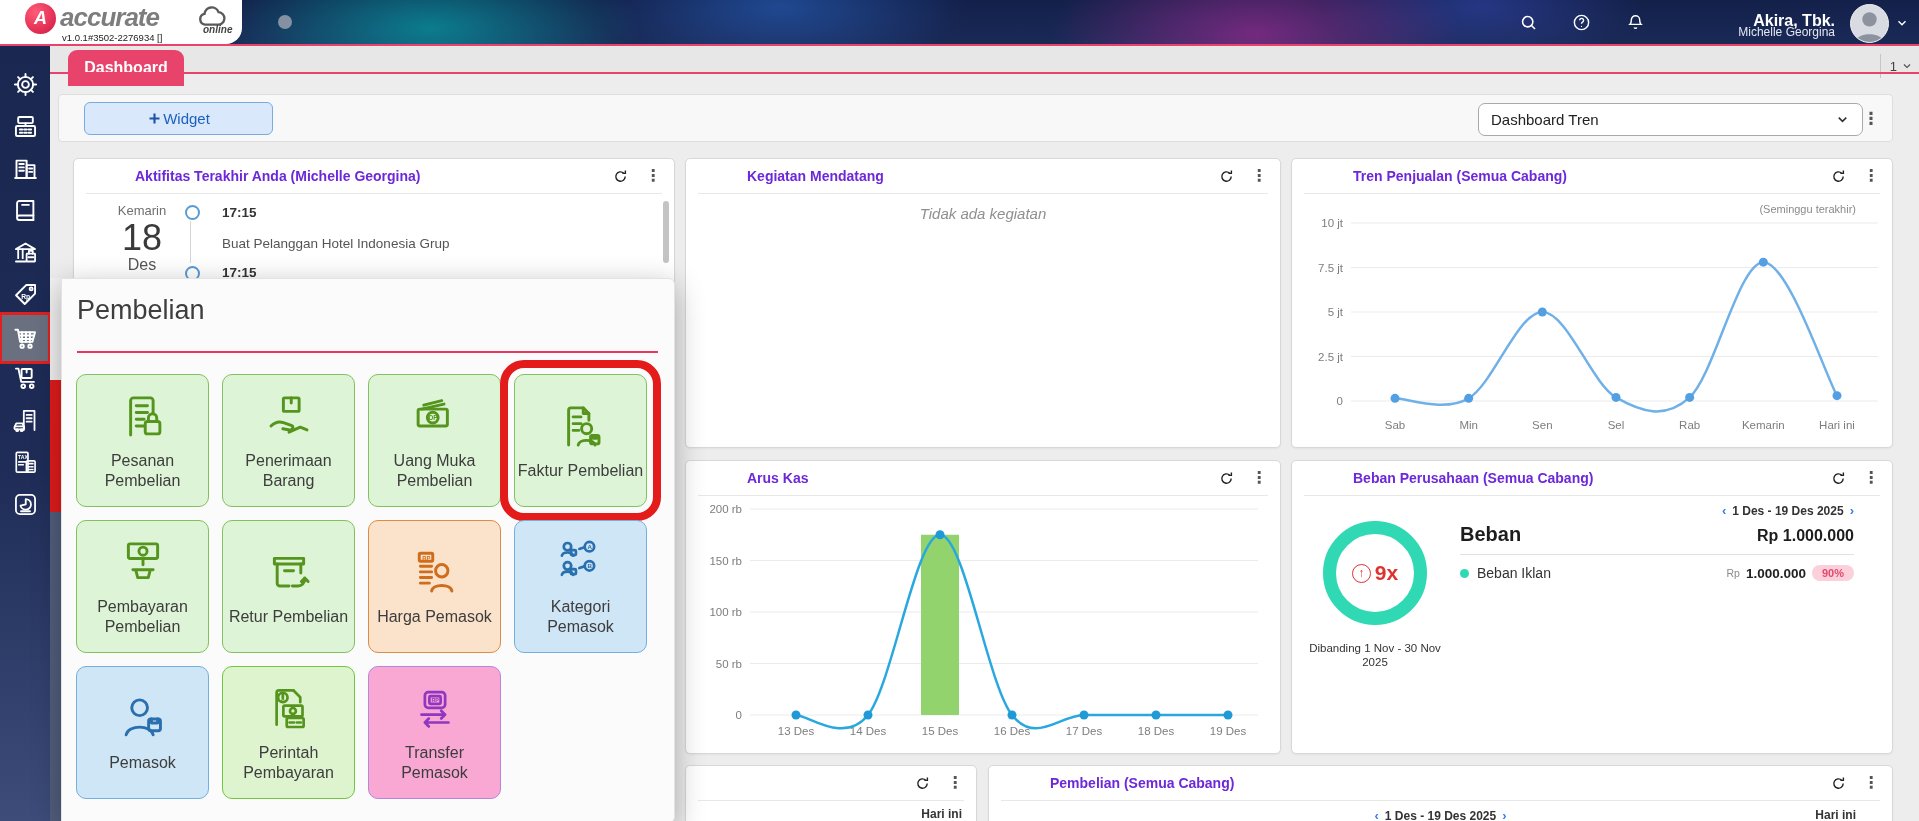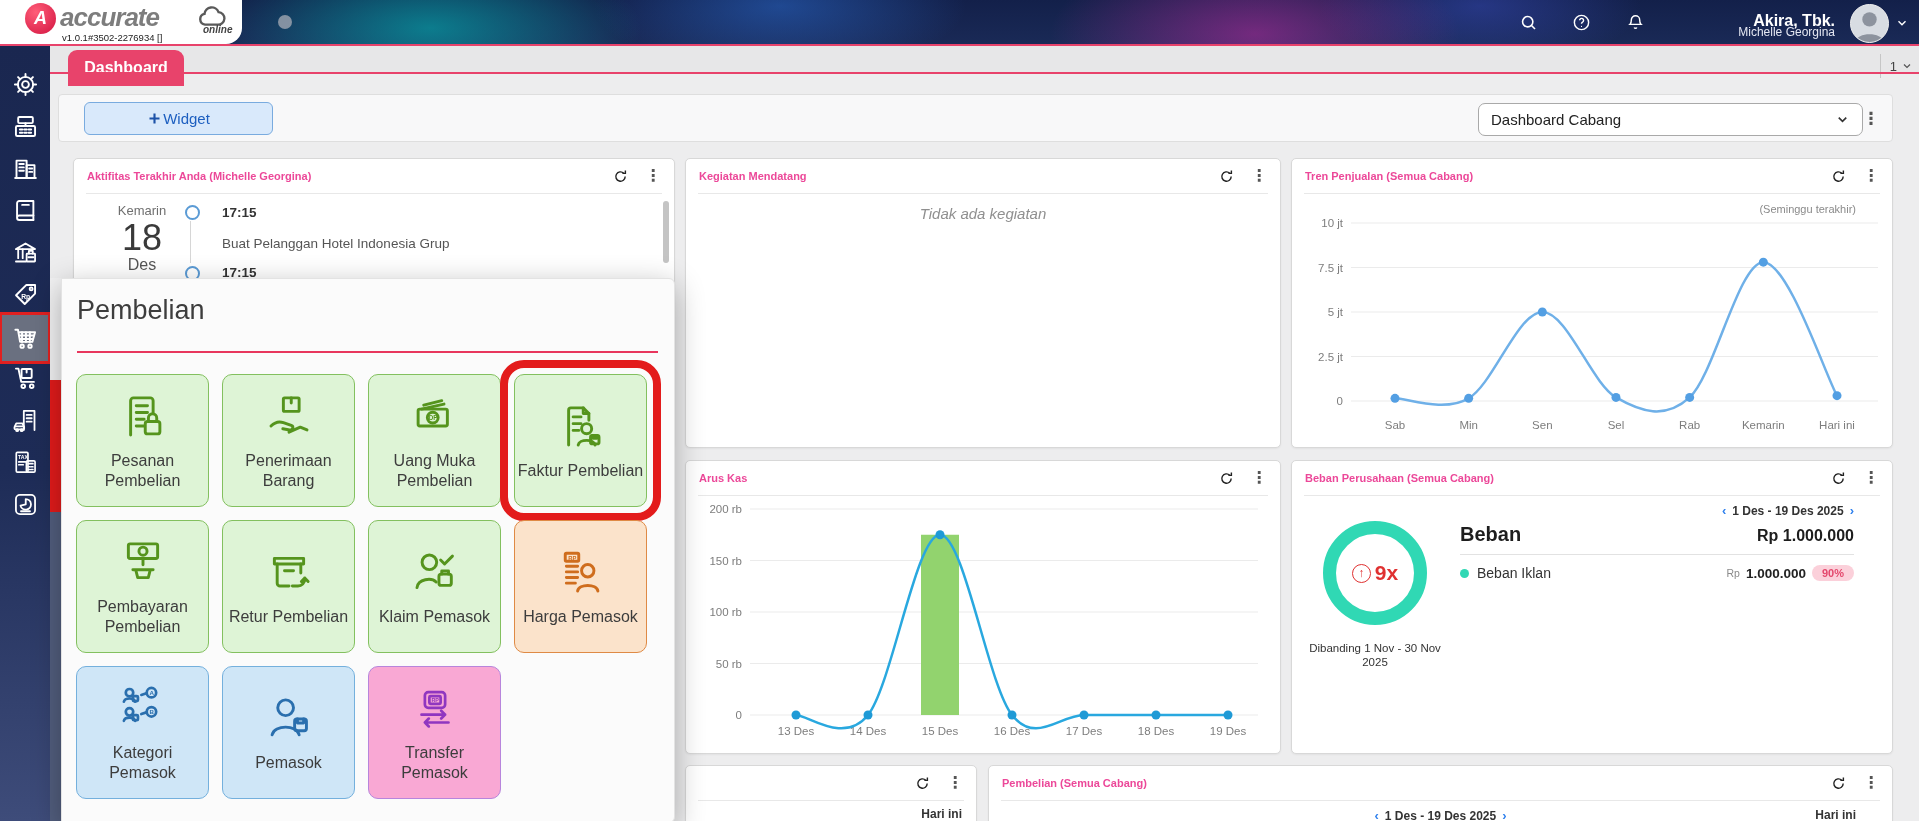--- a/index.html
+++ b/index.html
@@ -45,21 +45,21 @@
     display:flex;align-items:center;justify-content:center;gap:1px;color:#1d5fc0;font-size:15px;cursor:pointer;}
   .widget-btn .plus{width:15px;height:15px;color:#1d52a8;}
   .dash-select{left:1419px;top:8px;width:359px;height:31px;background:#fff;border:1px solid #a9a9a9;border-radius:7px;
     display:flex;align-items:center;padding:0 12px;font-size:15px;color:#222;cursor:pointer;}
   .dash-select .chev{margin-left:auto;width:15px;height:15px;color:#333;}
   .tb-dots{left:1803px;top:6px;width:18px;height:34px;display:flex;align-items:center;justify-content:center;
     color:#555;font-size:17px;font-weight:bold;cursor:pointer;letter-spacing:0;}
   
   .card{position:absolute;background:#fff;border:1px solid #d8d8d8;border-radius:5px;box-shadow:0 1px 2px rgba(0,0,0,.05);}
   .card-h{position:absolute;left:0;top:0;right:0;height:34px;display:flex;align-items:center;padding:0 13px;box-sizing:border-box;}
-  .card-title{font-size:11px;font-weight:bold;color:#ec4899;white-space:nowrap;}
+  .card-title{font-size:14px;font-weight:bold;color:#6d28d9;white-space:nowrap;margin-left:48px;}
   .card-actions{margin-left:auto;display:flex;align-items:center;gap:16px;}
   .ref-icon{width:17px;height:17px;color:#222;cursor:pointer;}
   .dots-icon{color:#555;font-size:16px;font-weight:bold;cursor:pointer;line-height:16px;}
   .card-div{position:absolute;left:12px;right:12px;top:34px;border-top:1px solid #e8e8e8;}
   .note{position:absolute;right:36px;top:44px;font-size:11px;color:#8a8a8a;}
   .empty-italic{position:absolute;left:0;right:0;top:46px;text-align:center;font-style:italic;color:#8f8f8f;font-size:15px;}
   
   .act-datebox{position:absolute;left:28px;top:44px;width:80px;text-align:center;color:#555;}
   .act-kemarin{font-size:13px;color:#6f6f6f;}
   .act-day{font-size:36px;color:#3a3a3a;line-height:36px;margin-top:2px;}
@@ -257,21 +257,21 @@
     </div>
 
   <div class="abs toolbar">
     <div class="abs widget-btn">
       <svg class="plus" viewBox="0 0 24 24" fill="none" stroke="currentColor" stroke-width="3.4">
           <path d="M12 4v16M4 12h16"></path>
         </svg>
       <span>Widget</span>
     </div>
     <div class="abs dash-select">
-      <span>Dashboard Cabang</span>
+      <span>Dashboard Tren</span>
       <svg class="chev" viewBox="0 0 24 24" fill="none" stroke="currentColor" stroke-width="2.6">
           <path d="M6 9l6 6 6-6"></path>
         </svg>
     </div>
     <div class="abs tb-dots">⋮</div>
   </div>
 
   <div class="card" style="left:73px;top:158px;width:600px;height:288px">
     <div class="card-h">
       <span class="card-title">Aktifitas Terakhir Anda (Michelle Georgina)</span>
@@ -547,32 +547,20 @@
             <svg width="54" height="54" viewBox="0 0 48 48" fill="none" stroke="currentColor" stroke-width="2.6" stroke-linecap="round" stroke-linejoin="round">
               <path d="M11 11h26v5H11z"></path>
               <path d="M13.5 16v17a2.5 2.5 0 0 0 2.5 2.5h8"></path>
               <path d="M34.5 16v8"></path>
               <path d="M20 22h8"></path>
               <path d="M27 35.5h5a6 6 0 0 0 6-6v-1m0 0l-3 3m3-3l3 3"></path>
             </svg>
           </span>
           <span>Retur Pembelian</span>
         </div>
-        <div class="tile c-green">
-          <span class="ticon">
-            <svg width="54" height="54" viewBox="0 0 48 48" fill="none" stroke="currentColor" stroke-width="2.6" stroke-linecap="round" stroke-linejoin="round">
-              <circle cx="19" cy="14.5" r="6.5"></circle>
-              <path d="M8 37c1-8 13-9 17-5"></path>
-              <path d="M29 12.5l3.5 3.5 7-7"></path>
-              <rect x="27.5" y="25" width="11" height="10" rx="2"></rect>
-              <path d="M30 25v-2.8h6V25"></path>
-            </svg>
-          </span>
-          <span>Klaim Pemasok</span>
-        </div>
         <div class="tile c-orange">
           <span class="ticon">
             <svg width="54" height="54" viewBox="0 0 48 48" fill="none" stroke="currentColor" stroke-width="2.6" stroke-linecap="round" stroke-linejoin="round">
               <rect x="10" y="6.5" width="12" height="7" rx="1"></rect>
               <text x="12.6" y="12" font-size="5.2" fill="currentColor" stroke="none" font-weight="bold">RP</text>
               <path d="M11 18h10M11 23h10M11 28h10M11 33h8"></path>
               <circle cx="30" cy="22" r="5.5"></circle>
               <path d="M21 40c1-6.5 17-6.5 18 0"></path>
             </svg>
           </span>
@@ -601,20 +589,36 @@
           <span class="ticon">
             <svg width="54" height="54" viewBox="0 0 48 48" fill="none" stroke="currentColor" stroke-width="2.6" stroke-linecap="round" stroke-linejoin="round">
               <circle cx="21" cy="14" r="7"></circle>
               <path d="M9 38c2-9 22-9 24 0"></path>
               <rect x="29" y="24" width="10.5" height="10.5" rx="2"></rect>
               <path d="M31.5 24v3.5h5.5V24"></path>
             </svg>
           </span>
           <span>Pemasok</span>
         </div>
+        <div class="tile c-green2">
+          <span class="ticon">
+            <svg width="54" height="54" viewBox="0 0 48 48" fill="none" stroke="currentColor" stroke-width="2.4" stroke-linecap="round" stroke-linejoin="round">
+              <path d="M28 7.5H15a2 2 0 0 0-2 2V38"></path>
+              <path d="M28 7.5l6 6V18"></path>
+              <circle cx="18.5" cy="13.8" r="4.2"></circle>
+              <path d="M18.5 11.6v2.6"></path>
+              <circle cx="18.5" cy="16.4" r="0.4" fill="currentColor"></circle>
+              <rect x="19" y="21" width="17" height="9.5" rx="1.2"></rect>
+              <circle cx="27.5" cy="25.7" r="2.6"></circle>
+              <rect x="22" y="32" width="15" height="8" rx="1.2"></rect>
+              <path d="M24.5 36h4M31 36h3.5"></path>
+            </svg>
+          </span>
+          <span>Perintah Pembayaran</span>
+        </div>
         <div class="tile c-purple">
           <span class="ticon">
             <svg width="54" height="54" viewBox="0 0 48 48" fill="none" stroke="currentColor" stroke-width="2.4" stroke-linecap="round" stroke-linejoin="round">
               <rect x="15" y="9" width="18" height="14" rx="3"></rect>
               <rect x="19" y="12.5" width="10" height="7" rx="1"></rect>
               <text x="20.8" y="18" font-size="4.8" fill="currentColor" stroke="none" font-weight="bold">RP</text>
               <path d="M12 29h21m0 0l-3.5-3.5M33 29l-3.5 3.5"></path>
               <path d="M36 36H15m0 0l3.5-3.5M15 36l3.5 3.5"></path>
             </svg>
           </span>

